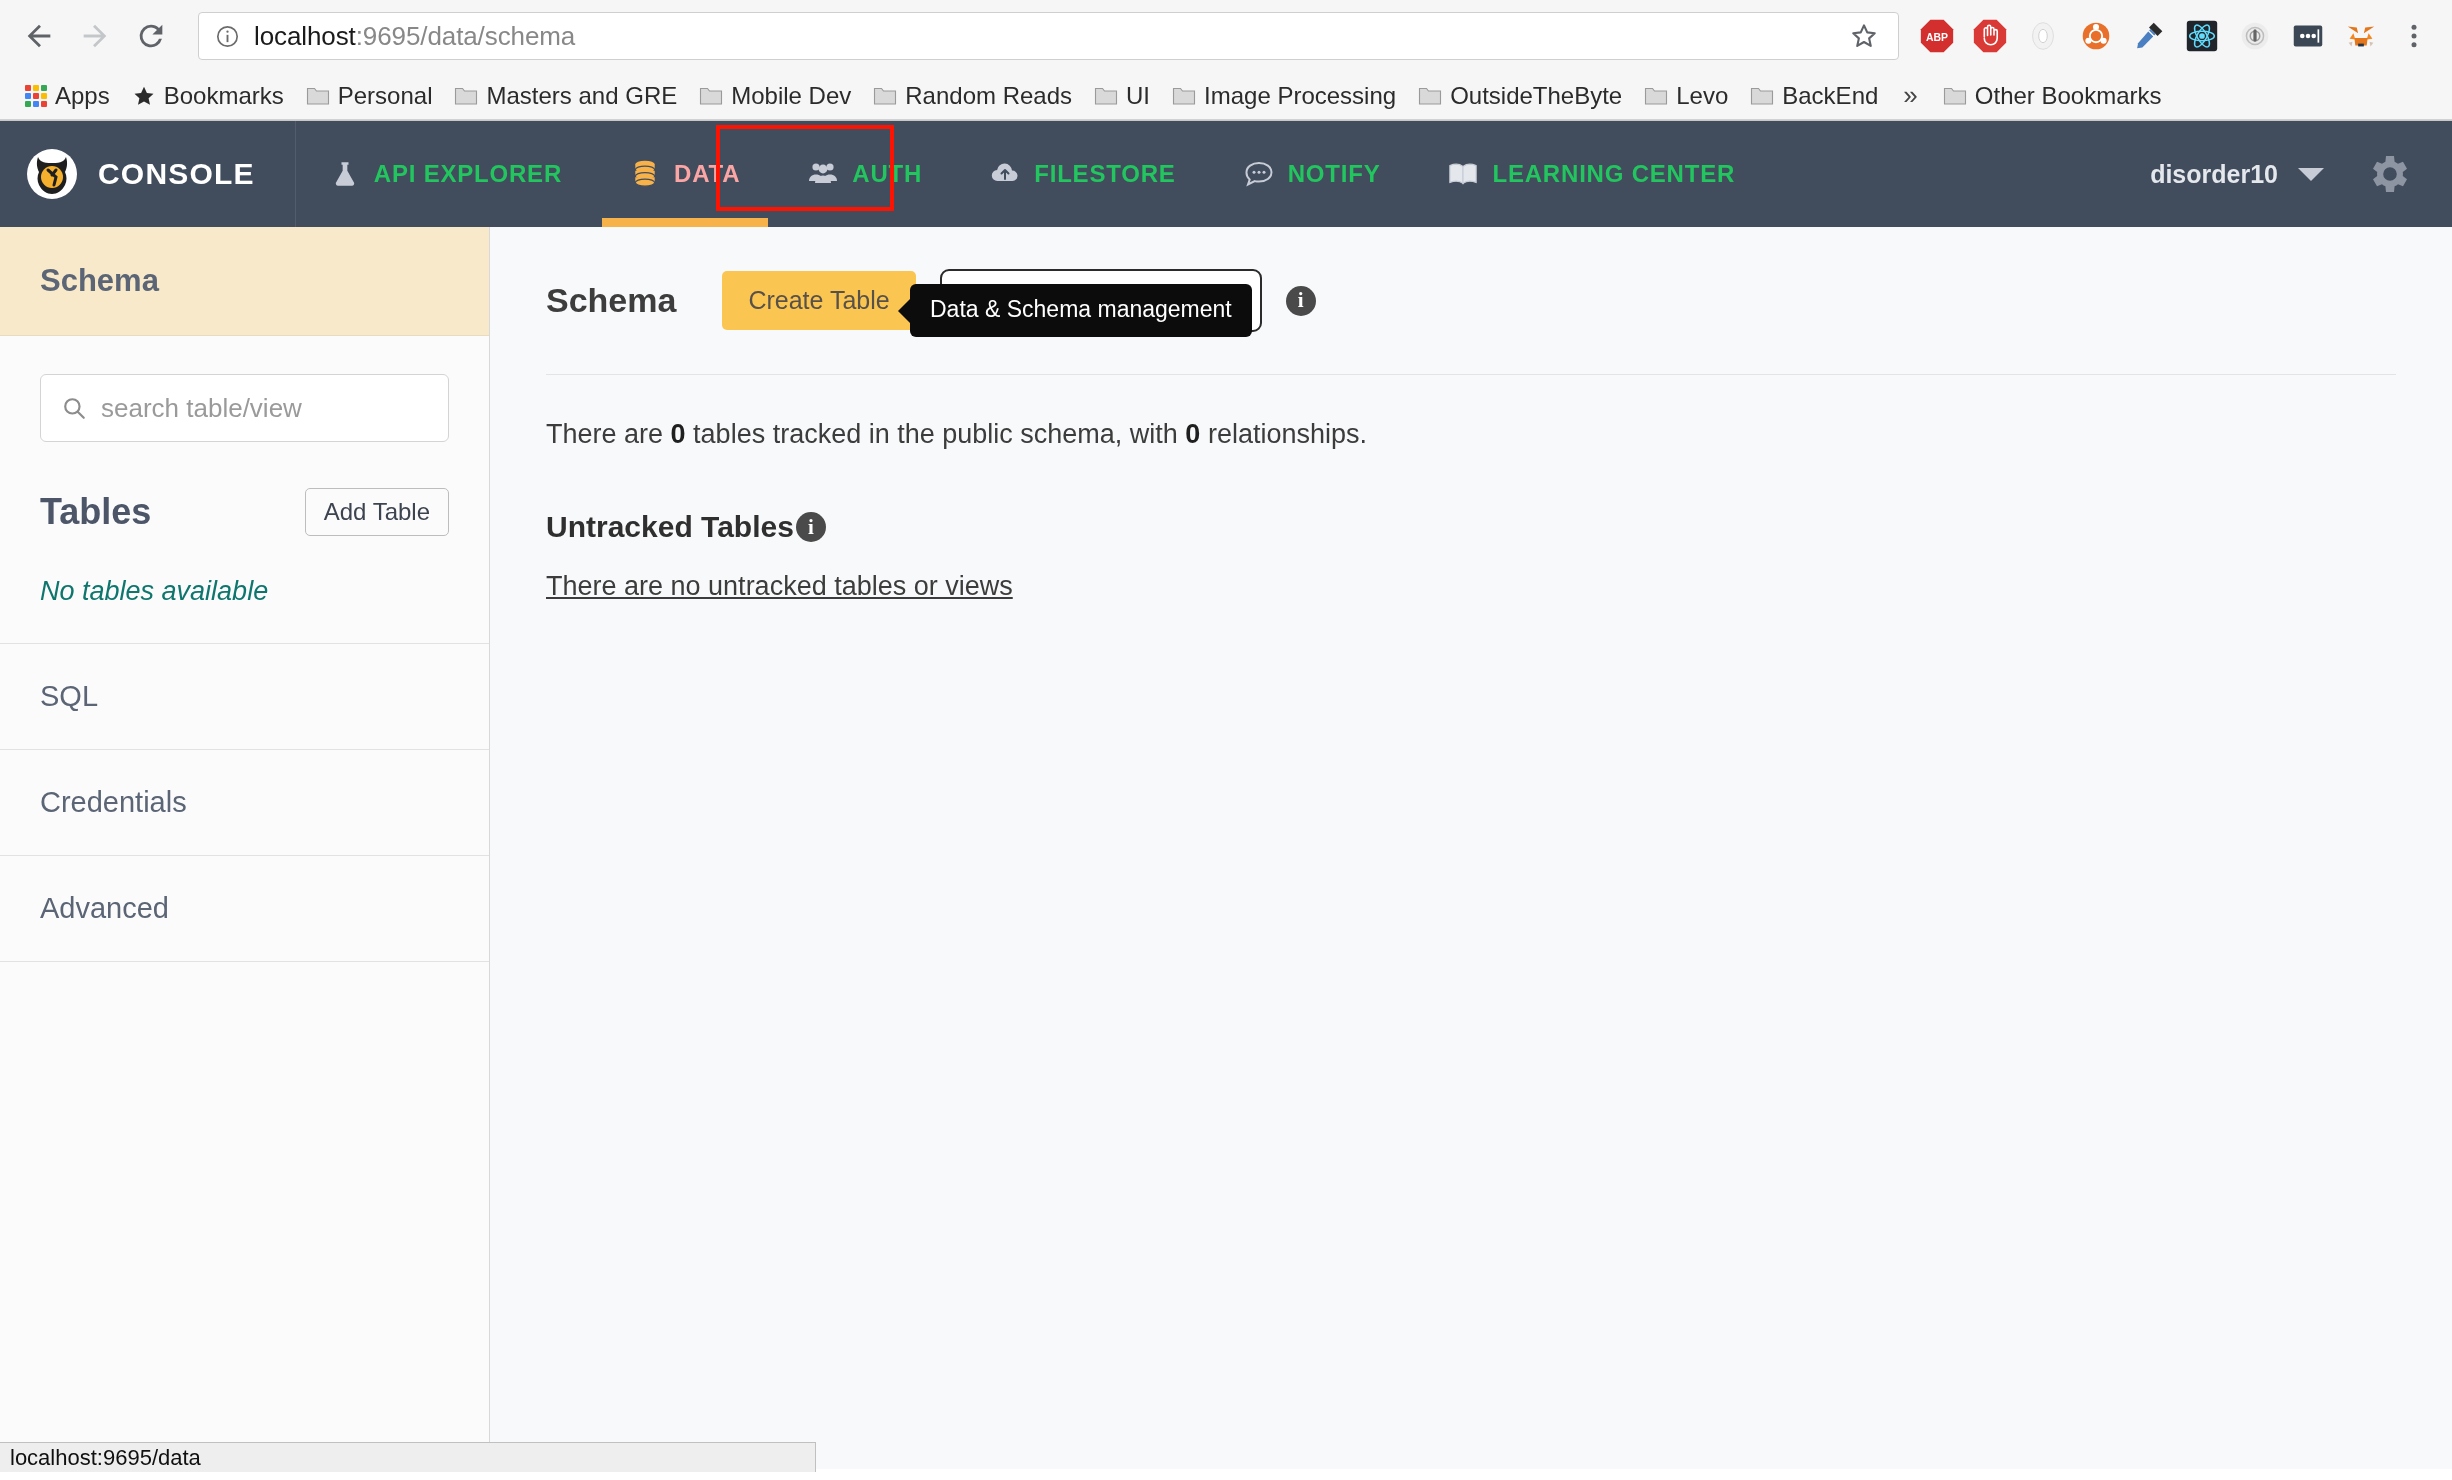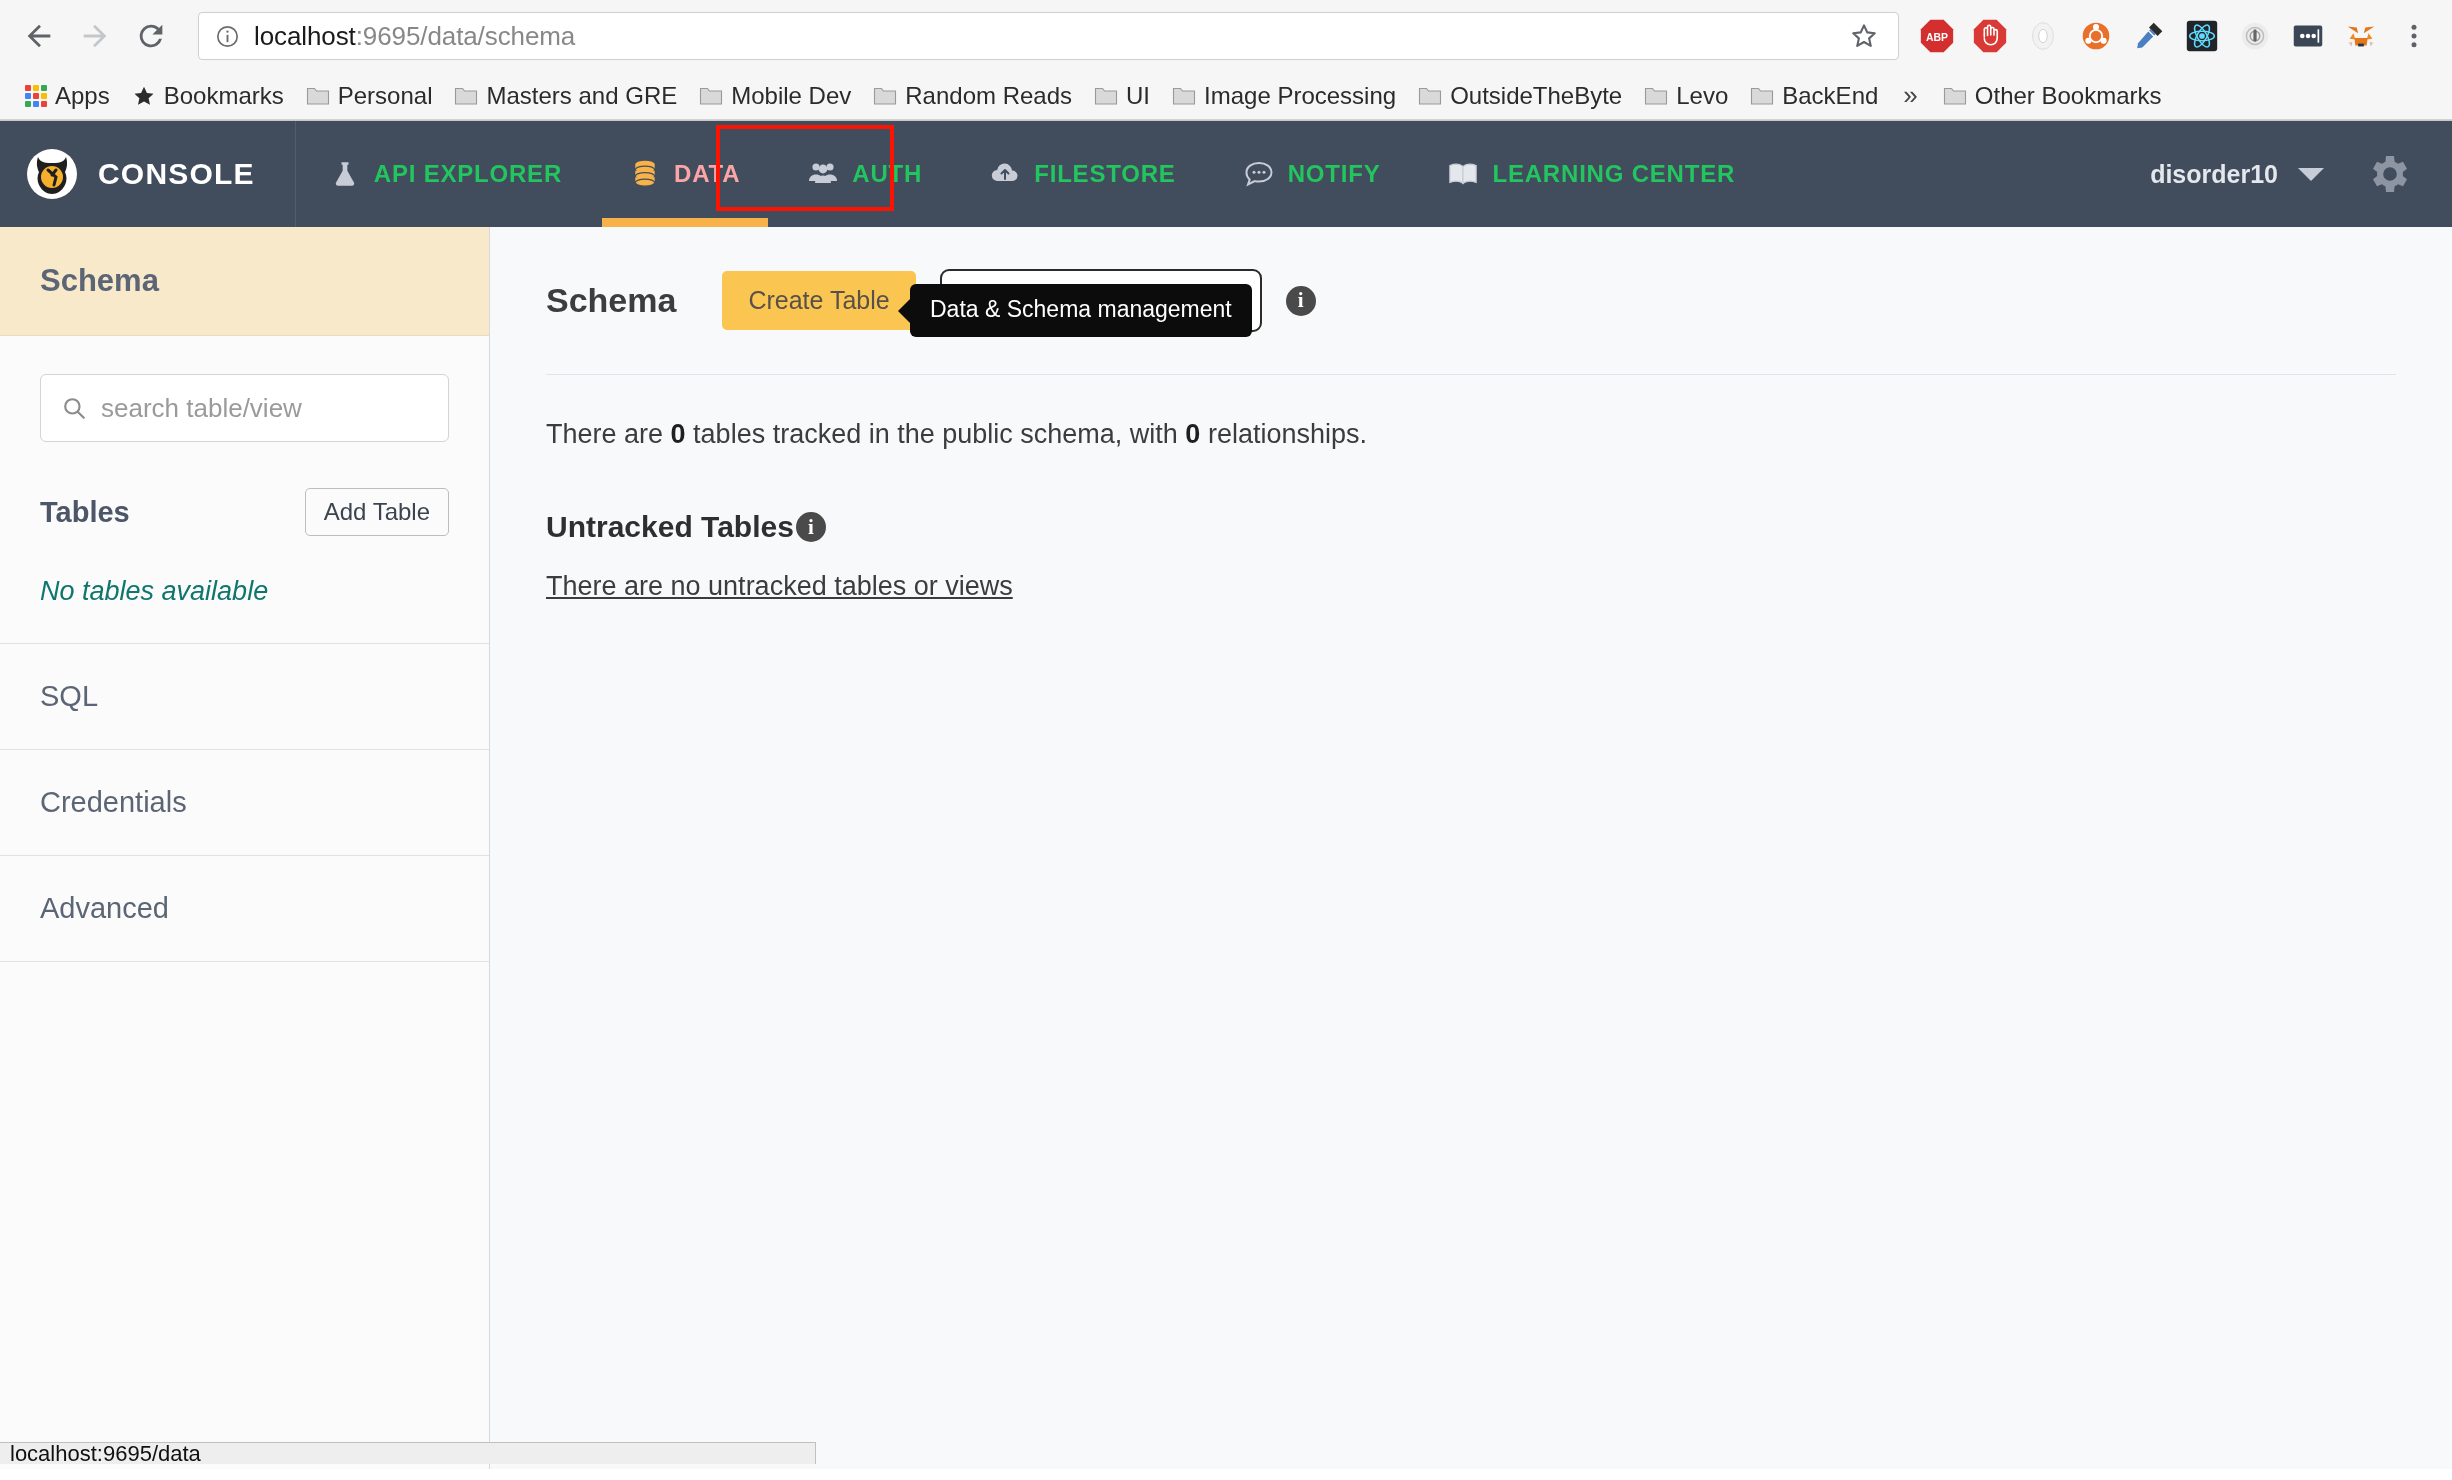--- a/index.html
+++ b/index.html
@@ -267,21 +267,21 @@
     background: transparent;
   }
   .search-box input::placeholder { color: #9a9a9a; }
   .tables-row {
     display: flex;
     align-items: center;
     justify-content: space-between;
     margin-top: 46px;
   }
   .tables-label {
-    font-size: 29px;
+    font-size: 36px;
     font-weight: bold;
     color: #4c5668;
   }
   .add-table-btn {
     font-size: 24px;
     color: #3d4450;
     background: #fbfbfb;
     border: 1px solid #bdbdbd;
     border-radius: 5px;
     padding: 9px 18px;
@@ -378,22 +378,22 @@
   .untracked-text {
     margin-top: 27px;
     font-size: 27px;
     color: #3c3c3c;
     text-decoration: underline;
   }
 
   
   .status-bar {
     position: absolute;
-    left: 0; bottom: 16px;
-    height: 22px;
+    left: 0; bottom: 8px;
+    height: 30px;
     background: #eeeeee;
     border-top: 1px solid #c0c0c0;
     border-right: 1px solid #c0c0c0;
     display: flex;
     align-items: center;
     padding: 0 10px;
     min-width: 816px;
   }
   .status-text {
     font-size: 22px;

